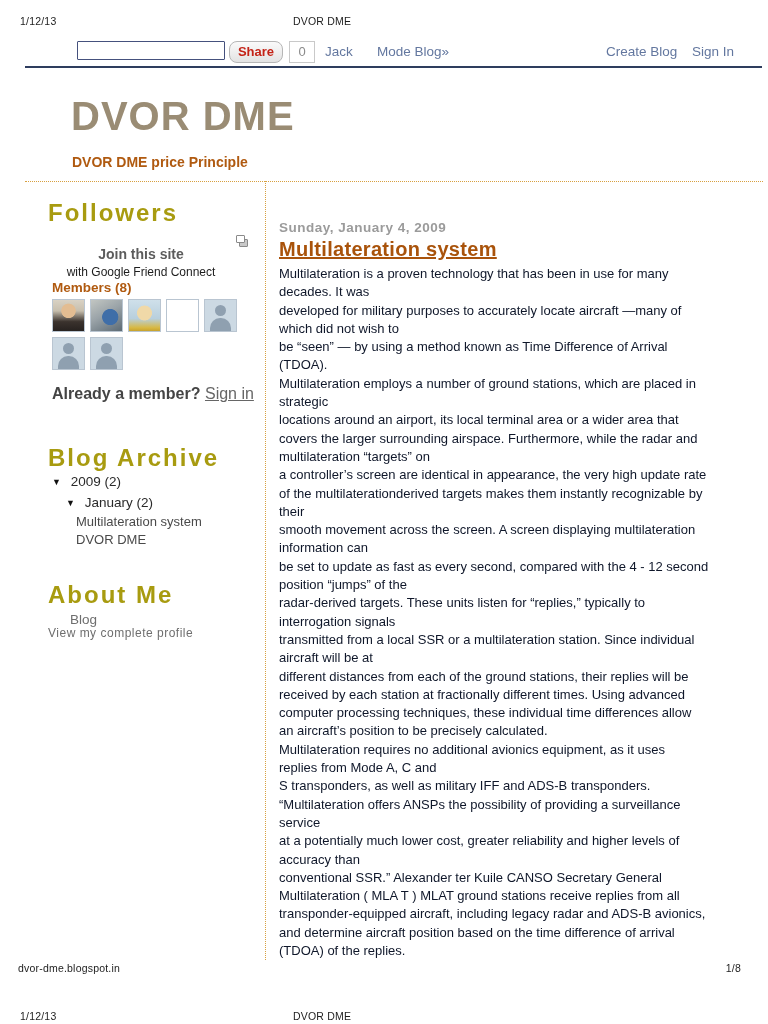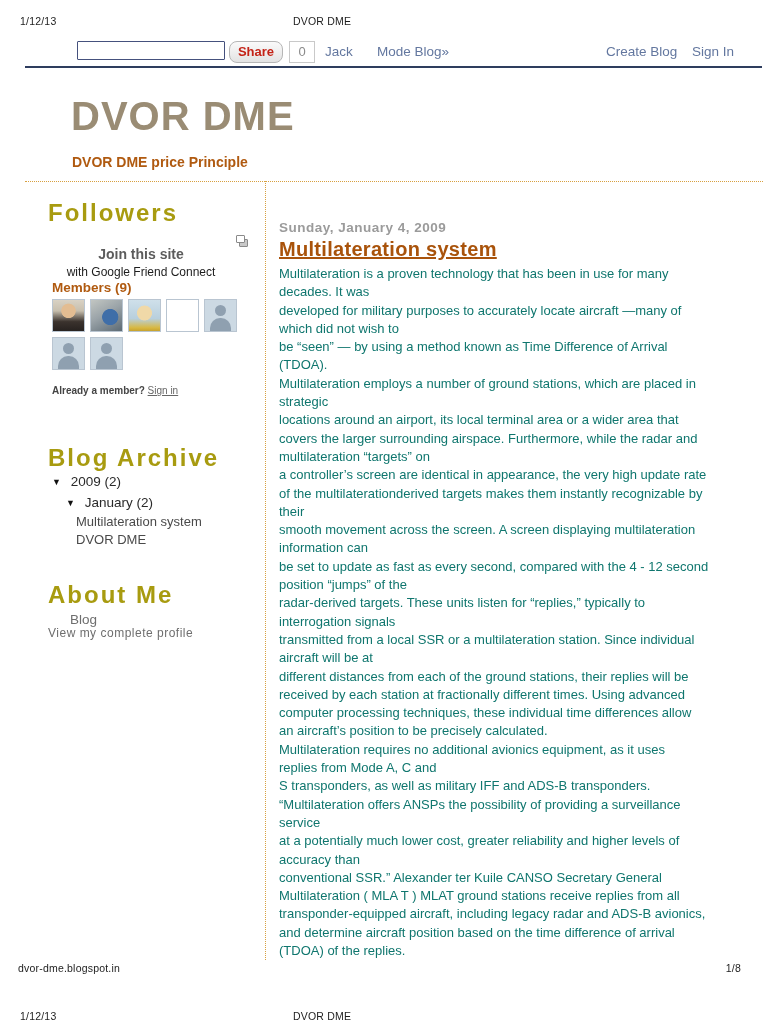--- a/index.html
+++ b/index.html
@@ -83,42 +83,42 @@
   .avatar.photo2 { background:
       radial-gradient(circle at 62% 55%, #3f6ea8 0 30%, rgba(0,0,0,0) 33%),
       linear-gradient(150deg, #c2c6c2 0%, #9aa3a8 45%, #5c6a74 100%); }
   .avatar.photo3 { background:
       radial-gradient(circle at 50% 42%, #f0d9a8 0 30%, rgba(0,0,0,0) 33%),
       linear-gradient(#cfe0ea 0%, #b8cfdd 60%, #d8b840 90%, #c7a22e 100%); }
   .avatar.photo4 { background:
       radial-gradient(circle at 62% 45%, #d9cfбf 0 16%, rgba(0,0,0,0) 19%),
       linear-gradient(115deg, #20301d 0%, #47583a 40%, #8a2015 65%, #5c4a30 100%); }
 
-  .already-member { position: absolute; left: 52px; top: 385px; font-size: 10px; font-weight: bold; color: #444; }
+  .already-member { position: absolute; left: 52px; top: 385px; font-size: 16px; font-weight: bold; color: #444; }
   .already-member .signin { font-weight: normal; color: #666; text-decoration: underline; cursor: pointer; }
 
   .archive-row { position: absolute; font-size: 13.5px; color: #2a2a2a; }
   .tri { font-size: 9px; color: #111; margin-right: 6px; vertical-align: 1px; cursor: pointer; }
   .archive-link { cursor: pointer; }
   .archive-posts { position: absolute; left: 76px; top: 513px; font-size: 13px; color: #4a4a4a; }
   .archive-post { line-height: 18px; cursor: pointer; }
 
   .about-name { position: absolute; left: 70px; top: 612px; font-size: 13.5px; color: #6e6e6e; cursor: pointer; }
   .about-profile { position: absolute; left: 48px; top: 626px; font-size: 12px; color: #6e6e6e; letter-spacing: 0.5px; cursor: pointer; }
 
   
   .post-date { position: absolute; left: 279px; top: 220px; font-size: 13.5px; font-weight: bold; color: #9b9b9b; letter-spacing: 0.5px; }
   .post-title {
     position: absolute; left: 279px; top: 238px;
     font-size: 20px; font-weight: bold; color: #a9530b;
     text-decoration: underline; letter-spacing: 0.3px; cursor: pointer;
   }
   .post-body {
     position: absolute; left: 279px; top: 265px; width: 482px;
-    font-size: 13px; line-height: 18.3px; color: #0f766e;
+    font-size: 13px; line-height: 18.3px; color: #0f172a;
     white-space: pre-line;
   }
 </style>
 </head>
 <body>
 
 <div class="abs print-meta" style="left:20px; top:15px;">1/12/13</div>
 <div class="abs print-meta" style="left:293px; top:15px;">DVOR DME</div>
 
 <input class="search-input" type="text" value="" style="">
@@ -137,21 +137,21 @@
 
 <div class="side-heading" style="top:199px;">Followers</div>
 <div class="join-wrap">
   <div class="join-label">Join this site</div>
   <div class="join-sub">with Google Friend Connect</div>
 </div>
 <div class="popout-icon">
     <span class="sq2"></span>
     <span class="sq1"></span>
   </div>
-<div class="members-label">Members (9)</div>
+<div class="members-label">Members (8)</div>
 <div class="members-grid">
     <div class="avatar photo1"></div>
     <div class="avatar photo2"></div>
     <div class="avatar photo3"></div>
     <div class="avatar photo4"></div>
     <div class="avatar silhouette"></div>
     <div class="avatar silhouette"></div>
     <div class="avatar silhouette"></div>
   </div>
 <div class="already-member">

